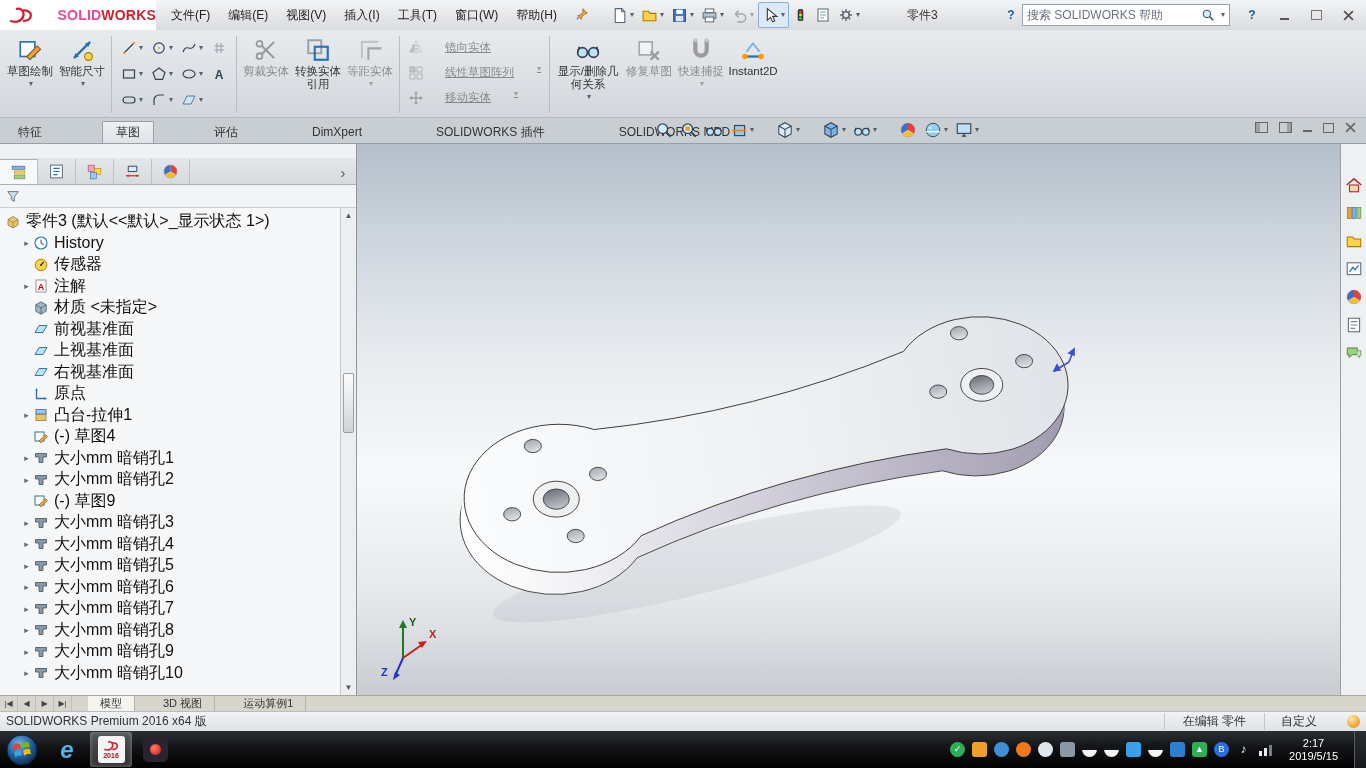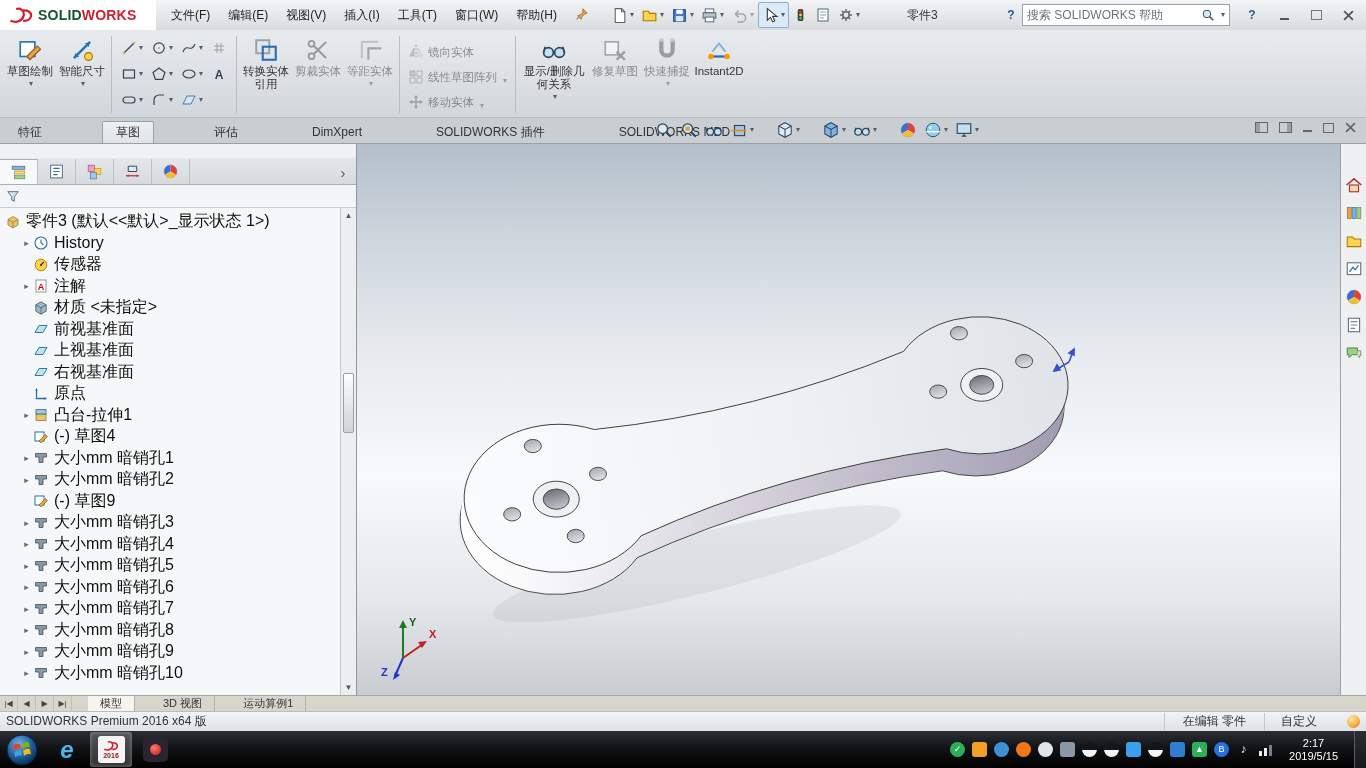--- a/index.html
+++ b/index.html
@@ -7,21 +7,21 @@
        font-family:"Liberation Sans","DejaVu Sans",sans-serif;font-size:12px;color:#222;}
   .abs{position:absolute;}
   svg{display:block;}
   .dd{font-size:8px;color:#55606a;margin-left:2px;line-height:8px;}
   
   .tb{left:0;top:0;width:1366px;height:30px;background:linear-gradient(#f3f4f5,#d9dbde);
       border-bottom:1px solid #b4b7ba;display:flex;align-items:center;}
   .logo{width:156px;height:30px;background:#fff;display:flex;align-items:center;gap:4px;
         padding-left:8px;box-sizing:border-box;}
   .logo .lt{font-weight:bold;font-size:14px;letter-spacing:.2px;}
-  .lt1{color:#14532d;} .lt2{color:#d11f2f;}
+  .lt1{color:#ec4899;margin-left:20px;} .lt2{color:#d11f2f;}
   .menus{display:flex;margin-left:6px;}
   .menu{padding:5px 9px;color:#222;}
   .qtools{display:flex;align-items:center;margin-left:10px;gap:1px;}
   .qbtn{height:24px;display:flex;align-items:center;padding:0 3px;border-radius:2px;}
   .qbtn.sel{border:1px solid #8ab0d8;background:#dce9f6;}
   .doctitle{margin-left:44px;color:#333;}
   .searchwrap{margin-left:auto;display:flex;align-items:center;}
   .searchbox{width:198px;height:20px;background:#fff;border:1px solid #9aa2ab;display:flex;
              align-items:center;padding:0 4px;gap:4px;}
   .phtext{color:#6b7480;font-size:12px;white-space:nowrap;flex:1;}
@@ -35,21 +35,21 @@
         color:#333;text-align:center;}
   .rbig .lbl{font-size:11.5px;line-height:13px;width:48px;word-break:break-all;}
   .rbig.w68{width:70px;} .rbig.w68 .lbl{width:64px;}
   .rbig.one .lbl{word-break:normal;width:60px;}
   .dis{filter:grayscale(.95);opacity:.5;}
   .rsep{width:1px;background:#b9bec4;margin:4px 3px;}
   .sgrid{display:grid;grid-template-rows:repeat(3,24px);grid-auto-flow:column;align-content:center;
          column-gap:4px;row-gap:2px;padding:0 4px;}
   .sbtn{display:flex;align-items:center;height:22px;padding:0 2px;}
   .rcol3{display:flex;flex-direction:column;justify-content:center;gap:5px;padding:0 5px;}
-  .rrow{display:flex;align-items:flex-end;gap:4px;height:20px;color:#333;white-space:nowrap;font-size:11.5px;}
+  .rrow{display:flex;align-items:flex-start;gap:21px;height:20px;color:#333;white-space:nowrap;font-size:11.5px;text-decoration:underline;}
   
   .tabrow{left:0;top:118px;width:1366px;height:26px;background:#c9ced3;border-bottom:1px solid #9aa0a6;
           display:flex;align-items:flex-end;padding-left:4px;box-sizing:border-box;gap:46px;}
   .rtab{padding:4px 13px 5px;color:#333;border:1px solid transparent;border-bottom:none;line-height:12px;}
   .rtab.active{background:linear-gradient(#eef0f2,#dfe3e7);border-color:#9aa0a6;border-radius:2px 2px 0 0;}
   .headsup{position:absolute;left:655px;top:121px;display:flex;align-items:center;gap:7px;}
   .hbtn{display:flex;align-items:center;}
   .cwbtns{position:absolute;right:10px;top:122px;display:flex;gap:11px;align-items:center;}
   
   .panel{left:0;top:144px;width:357px;height:551px;background:#eff1f3;border-right:1px solid #8f969d;
@@ -556,31 +556,31 @@
             <use href="#s-gridI"></use>
           </svg>
         </span>
       <span class="sbtn">
           <svg width="16" height="16" viewBox="0 0 16 16">
             <use href="#s-textA"></use>
           </svg>
         </span>
     </div>
     <div class="rsep"></div>
+    <div class="rbig dis">
+      <svg width="26" height="26" viewBox="0 0 16 16">
+          <use href="#s-trim"></use>
+        </svg>
+      <span class="lbl">剪裁实体</span>
+    </div>
     <div class="rbig">
       <svg width="26" height="26" viewBox="0 0 16 16">
           <use href="#s-convert"></use>
         </svg>
       <span class="lbl">转换实体引用</span>
-    </div>
-    <div class="rbig dis">
-      <svg width="26" height="26" viewBox="0 0 16 16">
-          <use href="#s-trim"></use>
-        </svg>
-      <span class="lbl">剪裁实体</span>
     </div>
     <div class="rbig dis">
       <svg width="26" height="26" viewBox="0 0 16 16">
           <use href="#s-offset"></use>
         </svg>
       <span class="lbl">等距实体</span>
       <span class="dd">▾</span>
     </div>
     <div class="rsep"></div>
     <div class="rcol3">

